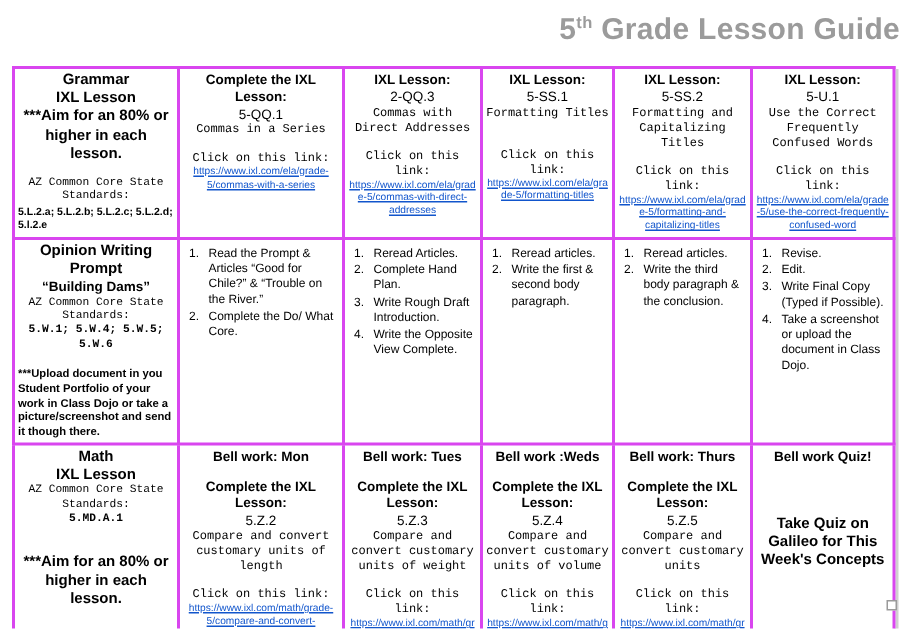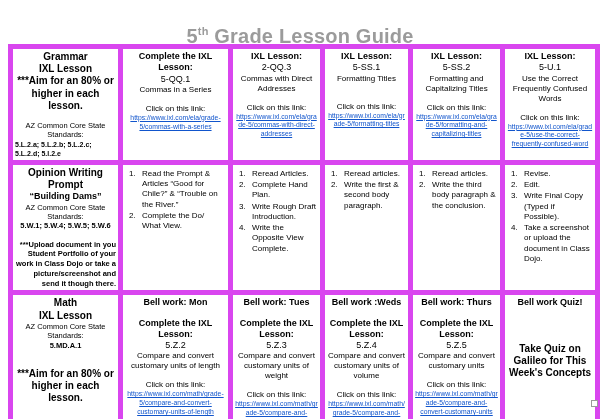--- a/index.html
+++ b/index.html
@@ -5,53 +5,53 @@
   html, body { margin: 0; padding: 0; }
   body {
     width: 600px; height: 419px;
     background: #ffffff;
     font-family: "Liberation Sans", sans-serif;
     position: relative;
     overflow: hidden;
     color: #000;
   }
   .title {
-    margin: 16px;
+    margin: 0;
     padding-top: 9px;
-    text-align: center;
+    text-align: right;
     font-size: 20px;
     font-weight: bold;
     color: #9b9b9b;
     letter-spacing: 0.2px;
   }
   .title sup { font-size: 11px; }
   table.guide {
     position: absolute;
     left: 8px; top: 44px;
     width: 587px;
     border-collapse: collapse;
     table-layout: fixed;
     background: #fff;
     box-shadow: 2px 2px 0 #cfcfcf;
   }
   table.guide td {
-    border: 5px solid #d946ef;
+    border: 2px solid #d946ef;
     vertical-align: top;
     padding: 2px 2px;
     overflow: hidden;
   }
   tr.r1 { height: 111px; }
   tr.r2 { height: 117px; }
   tr.r3 { height: 132px; }
   .ctr { text-align: center; }
   .b   { font-weight: bold; }
   .big  { font-size: 10px; line-height: 1.22; }
   .med  { font-size: 9px;  line-height: 1.25; text-align: center; }
-  .body { font-size: 8px;  line-height: 1.25; }
-  .sm   { font-size: 7.5px; line-height: 1.25; }
+  .body { font-size: 8px;  line-height: 1.25; font-family: Liberation Mono, monospace; }
+  .sm   { font-size: 7.5px; line-height: 1.25; font-family: Liberation Mono, monospace; }
   .lk {
     font-size: 6.8px; line-height: 1.3;
     color: #1155cc;
     text-decoration: underline;
     word-wrap: break-word;
     display: block;
   }
   .gap  { height: 9px; }
   .gap2 { height: 18px; }
   .gap-big { height: 34px; }
@@ -66,21 +66,21 @@
   ol.cell-list li {
     counter-increment: n;
     display: flex;
     margin-bottom: 1px;
   }
   ol.cell-list li::before {
     content: counter(n) ".";
     min-width: 13px;
     flex: 0 0 13px;
   }
-  .note { font-size: 7.5px; line-height: 1.3; text-align: right; }
+  .note { font-size: 7.5px; line-height: 1.3; text-align: left; }
   .codes { font-size: 7px; line-height: 1.3; text-align: left; }
   .resize-handle {
     position: absolute;
     left: 591px; top: 400px;
     width: 7px; height: 7px;
     background: #fff;
     border: 1px solid #9a9a9a;
     box-sizing: border-box;
   }
 </style>
@@ -159,21 +159,21 @@
       <div class="sm b ctr">5.W.1; 5.W.4; 5.W.5; 5.W.6</div>
       <div class="gap"></div>
       <div class="note b">***Upload document in you Student Portfolio of your work in Class Dojo or take a picture/screenshot and send it though there.</div>
     </td>
     <td>
       <ol class="cell-list">
         <li>
               <span>Read the Prompt &amp; Articles “Good for Chile?” &amp; “Trouble on the River.”</span>
             </li>
         <li>
-              <span>Complete the Do/ What View.</span>
+              <span>Complete the Do/ What Core.</span>
             </li>
       </ol>
     </td>
     <td>
       <ol class="cell-list">
         <li>
               <span>Reread Articles.</span>
             </li>
         <li>
               <span>Complete Hand Plan.</span>

